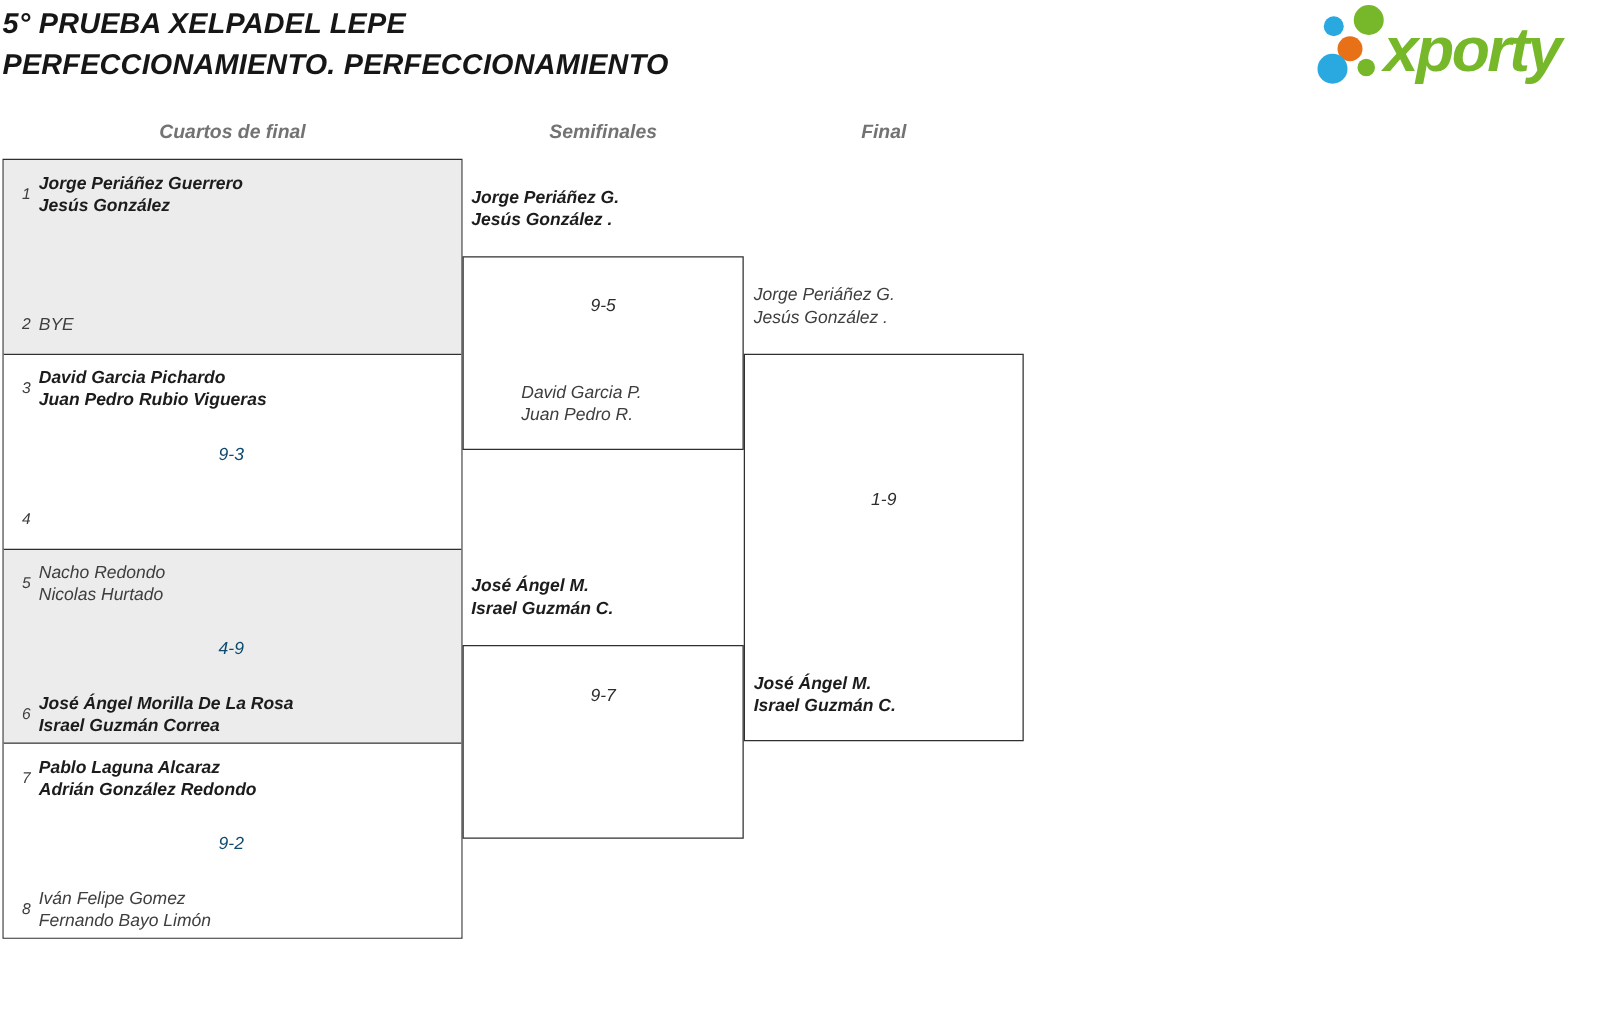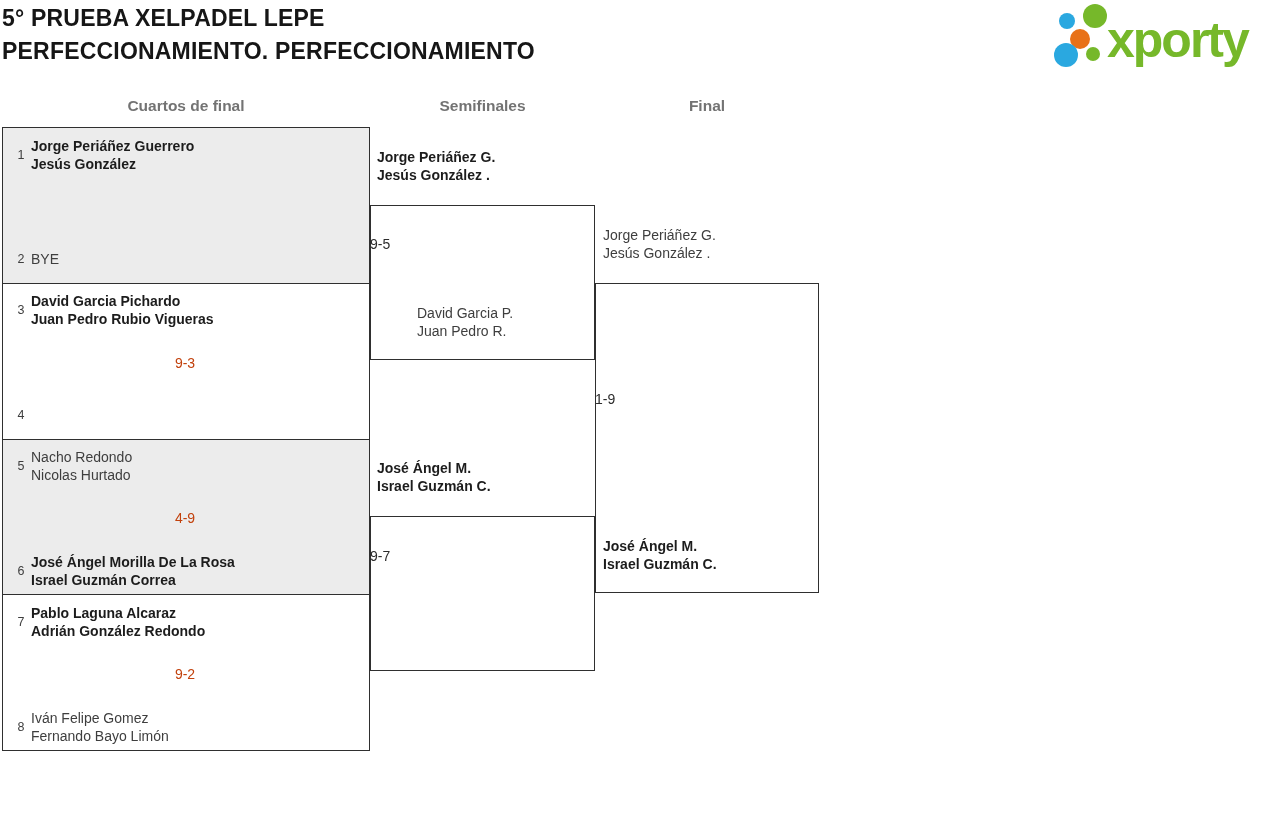--- a/index.html
+++ b/index.html
@@ -5,20 +5,21 @@
   * { box-sizing: border-box; }
   html, body { margin: 0; padding: 0; background: #fff; }
   body { font-family: "Liberation Sans", "DejaVu Sans", sans-serif; }
   .canvas {
     position: relative;
     width: 1280px;
     height: 817px;
     background: #ffffff;
     overflow: hidden;
     color: #222;
+    font-style: italic;
   }
 
   
   .page-title {
     position: absolute;
     left: 2px;
     top: 2px;
     font-size: 23px;
     font-weight: bold;
     line-height: 33px;
@@ -84,21 +85,21 @@
     color: #3e3e3e;
   }
   .names { font-size: 14px; line-height: 18px; color: #3e3e3e; }
   .names.bold { font-weight: bold; color: #1c1c1c; }
   .score-row {
     flex: 1 1 auto;
     display: flex;
     align-items: center;
     justify-content: center;
     font-size: 14px;
-    color: #c2410c;
+    color: #0c4a6e;
   }
 
   
   .match-box {
     position: absolute;
     border: 1.5px solid #2f2f2f;
     background: transparent;
   }
   .sf1-box   { left: 370px; top: 205px; width: 225px; height: 155px; }
   .sf2-box   { left: 370px; top: 516px; width: 225px; height: 155px; }
@@ -114,20 +115,21 @@
   .pair.bold { font-weight: bold; color: #1c1c1c; }
   .sf1-top    { left: 377px; top: 148px; }
   .sf1-bottom { left: 377px; top: 304px; margin-left: 40px; }
   .sf2-top    { left: 377px; top: 459px; }
   .sf2-bottom { left: 377px; top: 615px; }
   .f-top      { left: 603px; top: 226px; }
   .f-bottom   { left: 603px; top: 537px; }
 
   .score-label {
     position: absolute;
+    text-align: center;
     font-size: 14px;
     color: #2c2c2c;
   }
   .sf1-score { left: 370px; width: 225px; top: 236px; }
   .sf2-score { left: 370px; width: 225px; top: 548px; }
   .f-score   { left: 595px; width: 224px; top: 391px; }
 </style>
 </head>
 <body>
 

